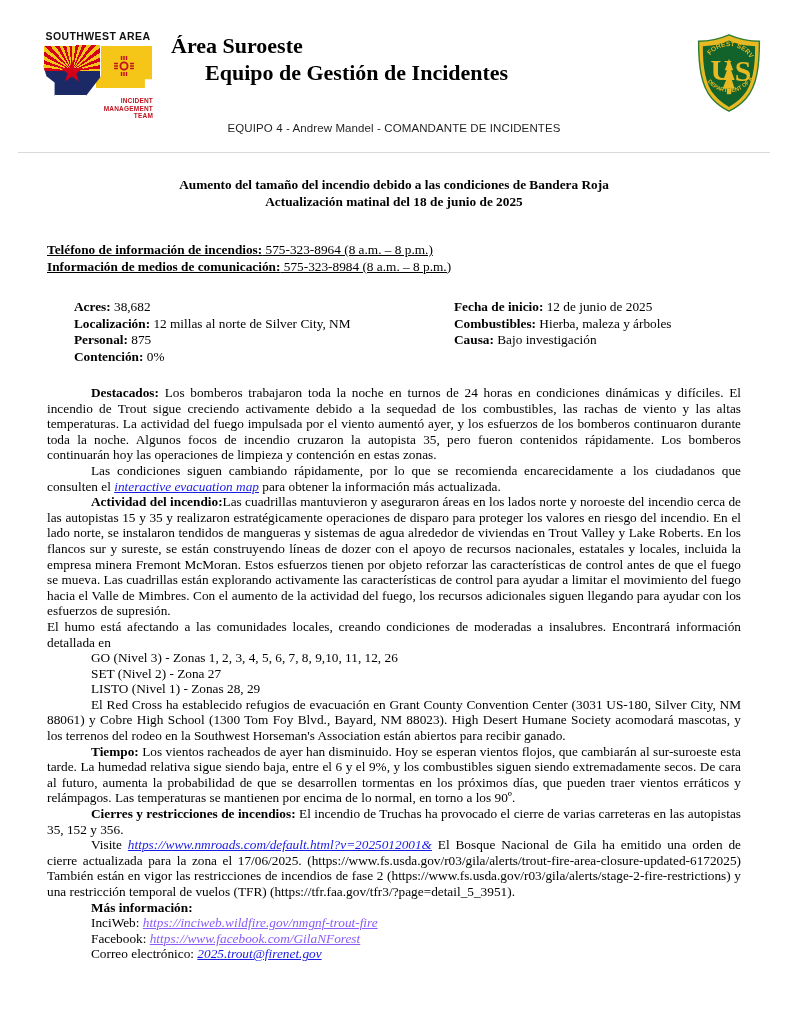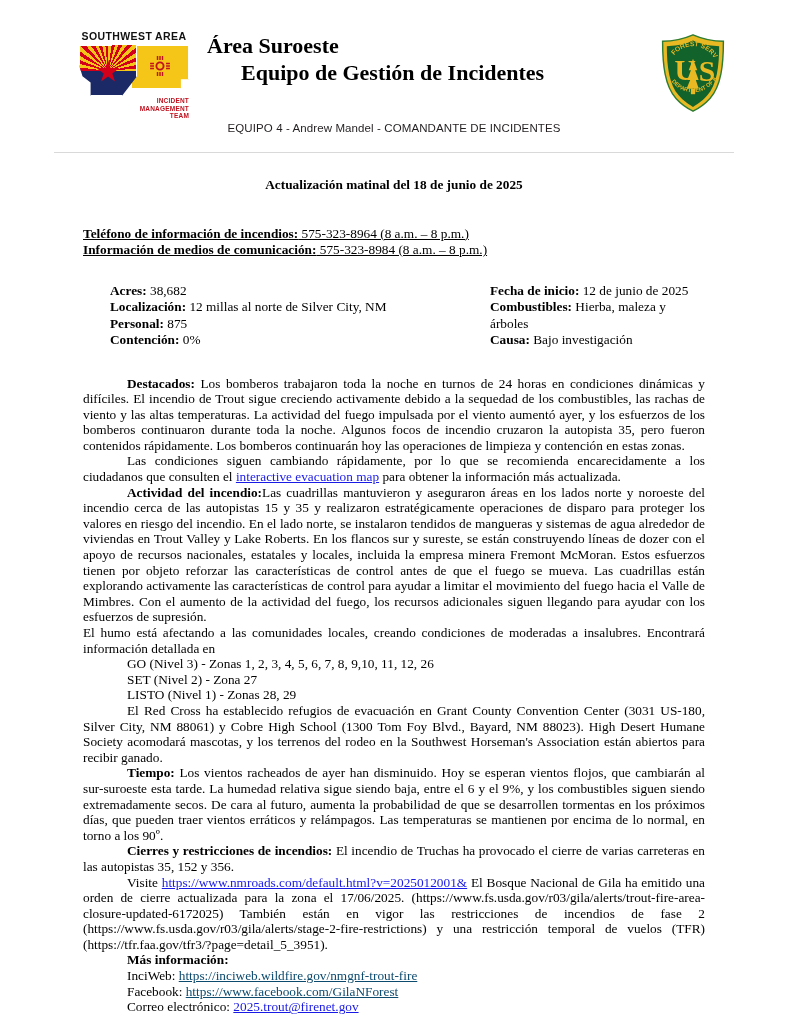--- a/index.html
+++ b/index.html
@@ -5,21 +5,21 @@
   * { box-sizing: border-box; }
   html, body { margin: 0; padding: 0; }
   body {
     width: 788px;
     height: 1024px;
     background: #ffffff;
     font-family: "Liberation Serif", serif;
     color: #000000;
     overflow: hidden;
   }
-  .page { width: 788px; height: 1024px; position: relative; padding: 0 49px; }
+  .page { width: 788px; height: 1024px; position: relative; padding: 0 13px; }
 
   
   .header { display: flex; align-items: flex-start; padding-top: 30px; height: 100px; }
   .logo-block { width: 140px; flex: 0 0 140px; padding-left: 30px; }
   .logo-title {
     font-family: "Liberation Sans", sans-serif;
     font-weight: bold; font-size: 10.5px; letter-spacing: 0.4px;
     color: #111; text-align: center; margin-bottom: 2px;
   }
   .logo-art { position: relative; width: 110px; height: 52px; margin: 0 auto; }
@@ -69,28 +69,28 @@
   .content { padding: 0 34px; font-size: 13.3px; line-height: 15.6px; }
   .doc-title { text-align: center; font-weight: bold; font-size: 13.3px; line-height: 16.5px; margin-top: 24px; }
   .phones { margin-top: 32px; line-height: 16.5px; text-decoration: underline; }
   .phones b { font-weight: bold; }
 
   .stats { margin-top: 24px; display: flex; }
   .stats-col { line-height: 16.5px; }
   .stats-col.left { flex: 0 0 380px; margin-left: 27px; }
   .stats-col.right { flex: 1 1 auto; }
 
-  .body-text { margin-top: 27px; text-align: justify; }
+  .body-text { margin-top: 20px; text-align: justify; }
   .body-text p { margin: 0; text-indent: 44px; }
   .body-text p.noindent { text-indent: 0; }
   .evac-head { text-indent: 0; margin-left: 44px; font-weight: bold; }
   .evac-item { text-indent: 0; margin-left: 44px; }
   .info-line { text-indent: 0; }
-  a, .link { color: #1a1ae6; text-decoration: underline; }
-  a.plain { color: #0c4a6e; text-decoration: underline; }
+  a, .link { color: #1a1ae6; text-decoration: underline; font-style: italic; }
+  a.plain { color: #8b5cf6; text-decoration: underline; }
   b { font-weight: bold; }
 </style>
 </head>
 <body>
 
 <div class="page">
 
   <div class="header">
 
     <div class="logo-block">
@@ -147,20 +147,21 @@
       </svg>
     </div>
   </div>
 
   <div class="subtitle">EQUIPO 4 - Andrew Mandel - COMANDANTE DE INCIDENTES</div>
   <hr class="rule">
 
   <div class="content">
 
     <div class="doc-title">
+      <div>Aumento del tamaño del incendio debido a las condiciones de Bandera Roja</div>
       <div>Actualización matinal del 18 de junio de 2025</div>
     </div>
 
     <div class="phones">
       <div>
         <b>Teléfono de información de incendios:</b><span> 575-323-8964 (8 a.m. – 8 p.m.)</span>
       </div>
       <div>
         <b>Información de medios de comunicación:</b><span> 575-323-8984 (8 a.m. – 8 p.m.)</span>
       </div>

